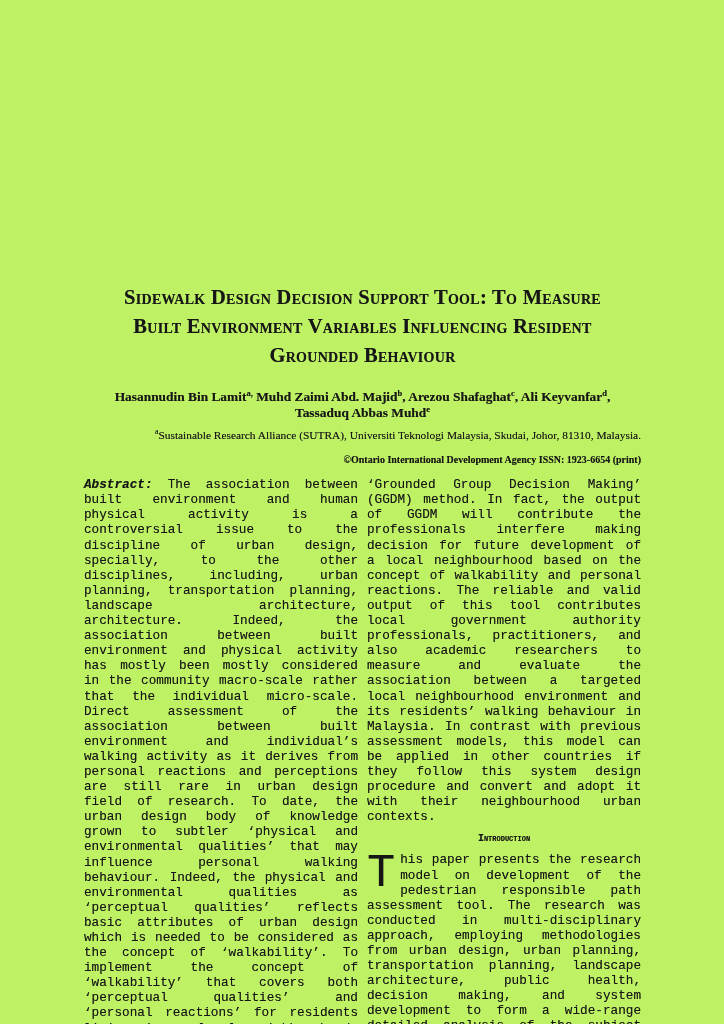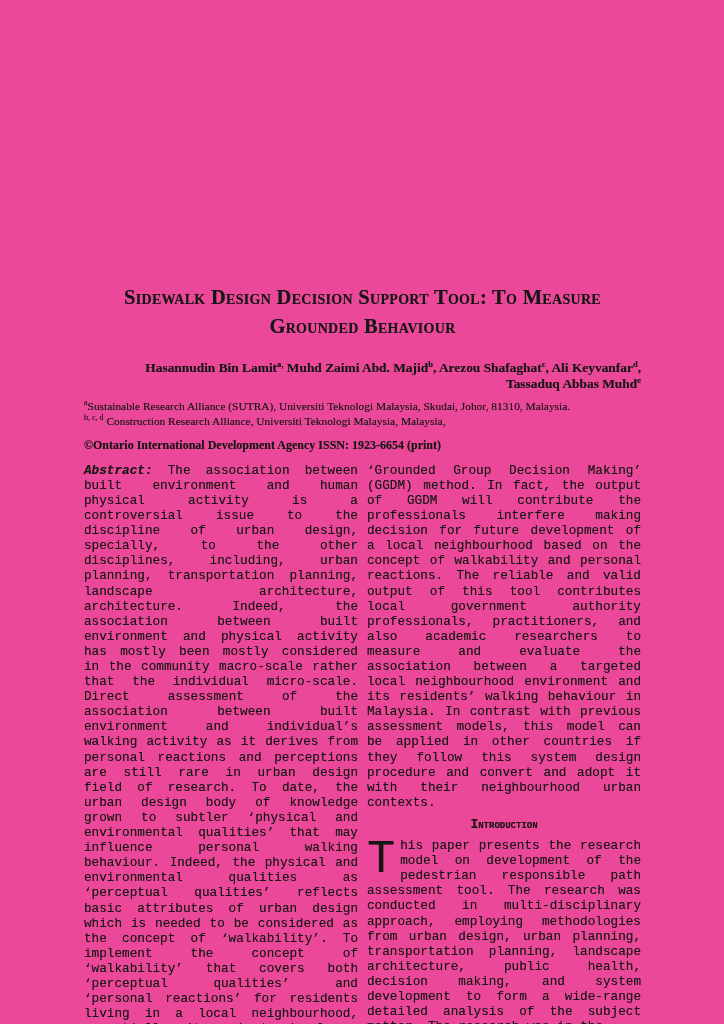--- a/index.html
+++ b/index.html
@@ -4,63 +4,63 @@
 <style>
   html, body {
     margin: 0;
     padding: 0;
     background: #ffffff;
   }
   .page {
     position: relative;
     width: 724px;
     height: 1024px;
-    background: #ec4899;
+    background: #bef264;
     overflow: hidden;
     font-family: "Liberation Serif", "DejaVu Serif", serif;
     color: #161616;
     text-shadow: 0 0 0.5px rgba(25,25,25,0.5);
   }
   .content {
     position: absolute;
     left: 84px;
     top: 283px;
     width: 557px;
   }
   .paper-title {
     text-align: center;
     font-weight: bold;
     font-variant: small-caps;
     font-size: 20.5px;
     line-height: 29px;
     letter-spacing: 0.3px;
   }
   .authors {
-    text-align: right;
+    text-align: center;
     font-weight: bold;
     font-size: 13.4px;
     line-height: 16px;
     margin-top: 19px;
   }
   sup.mark {
     font-size: 8.5px;
     line-height: 0;
     vertical-align: super;
     font-weight: bold;
   }
   .affiliations {
-    text-align: left;
+    text-align: right;
     font-size: 11.4px;
     line-height: 14.6px;
     margin-top: 7px;
   }
   .affiliations sup.mark { font-weight: normal; font-size: 8px; }
   .pubinfo {
-    text-align: left;
-    font-size: 12px;
+    text-align: right;
+    font-size: 10px;
     line-height: 12.6px;
     margin-top: 11px;
     font-weight: bold;
   }
   .columns {
     display: flex;
     gap: 9px;
     margin-top: 11px;
     text-align: justify;
     font-size: 12.7px;
@@ -69,49 +69,49 @@
   .col { width: 274px; font-family: Liberation Mono, monospace; }
   .lead-label {
     font-weight: bold;
     font-style: italic;
   }
   .para { margin: 0; }
   .intro-heading {
     text-align: center;
     font-weight: bold;
     font-variant: small-caps;
-    font-size: 13px;
+    font-size: 10px;
     margin: 7px 0 6px 0;
   }
   .dropcap {
     float: left;
     font-size: 47px;
     line-height: 38px;
     padding: 3px 5px 0 0;
   }
 </style>
 </head>
 <body>
 
 <div class="page">
   <div class="content">
 
     <div class="paper-title">
       <div>Sidewalk Design Decision Support Tool: To Measure</div>
+      <div>Built Environment Variables Influencing Resident</div>
       <div>Grounded Behaviour</div>
     </div>
 
     <div class="authors">
       <div><span><span>Hasannudin Bin Lamit</span><sup class="mark">a,</sup><span> </span></span><span><span>Muhd Zaimi Abd. Majid</span><sup class="mark">b</sup><span>, </span></span><span><span>Arezou Shafaghat</span><sup class="mark">c</sup><span>, </span></span><span><span>Ali Keyvanfar</span><sup class="mark">d</sup><span>,</span></span></div>
       <div><span><span>Tassaduq Abbas Muhd</span><sup class="mark">e</sup></span></div>
     </div>
 
     <div class="affiliations">
       <div><sup class="mark">a</sup><span>Sustainable Research Alliance (SUTRA), Universiti Teknologi Malaysia, Skudai, Johor, 81310, Malaysia.</span></div>
-      <div><sup class="mark">b, c, d</sup> <span>Construction Research Alliance, Universiti Teknologi Malaysia, Malaysia,</span></div>
     </div>
 
     <div class="pubinfo">
       <div>©Ontario International Development Agency ISSN: 1923-6654 (print)</div>
     </div>
 
     <div class="columns">
       <div class="col">
         <p class="para"><span class="lead-label">Abstract:</span> <span>The association between built environment and human physical activity is a controversial issue to the discipline of urban design, specially, to the other disciplines, including, urban planning, transportation planning, landscape architecture, architecture. Indeed, the association between built environment and physical activity has mostly been mostly considered in the community macro-scale rather that the individual micro-scale. Direct assessment of the association between built environment and individual’s walking activity as it derives from personal reactions and perceptions are still rare in urban design field of research. To date, the urban design body of knowledge grown to subtler ‘physical and environmental qualities’ that may influence personal walking behaviour. Indeed, the physical and environmental qualities as ‘perceptual qualities’ reflects basic attributes of urban design which is needed to be considered as the concept of ‘walkability’. To implement the concept of ‘walkability’ that covers both ‘perceptual qualities’ and ‘personal reactions’ for residents living in a local neighbourhood, essentially, it needs to develop a ‘Decision Support Tool’. Indeed, this tool aids to collect and integrate professionals’ various alternative solutions and preferences. This tool contributes them to achieve more accurately the final decision regarding future sidewalk development in a targeted neighbourhood.  The current research used</span></p>
       </div>

